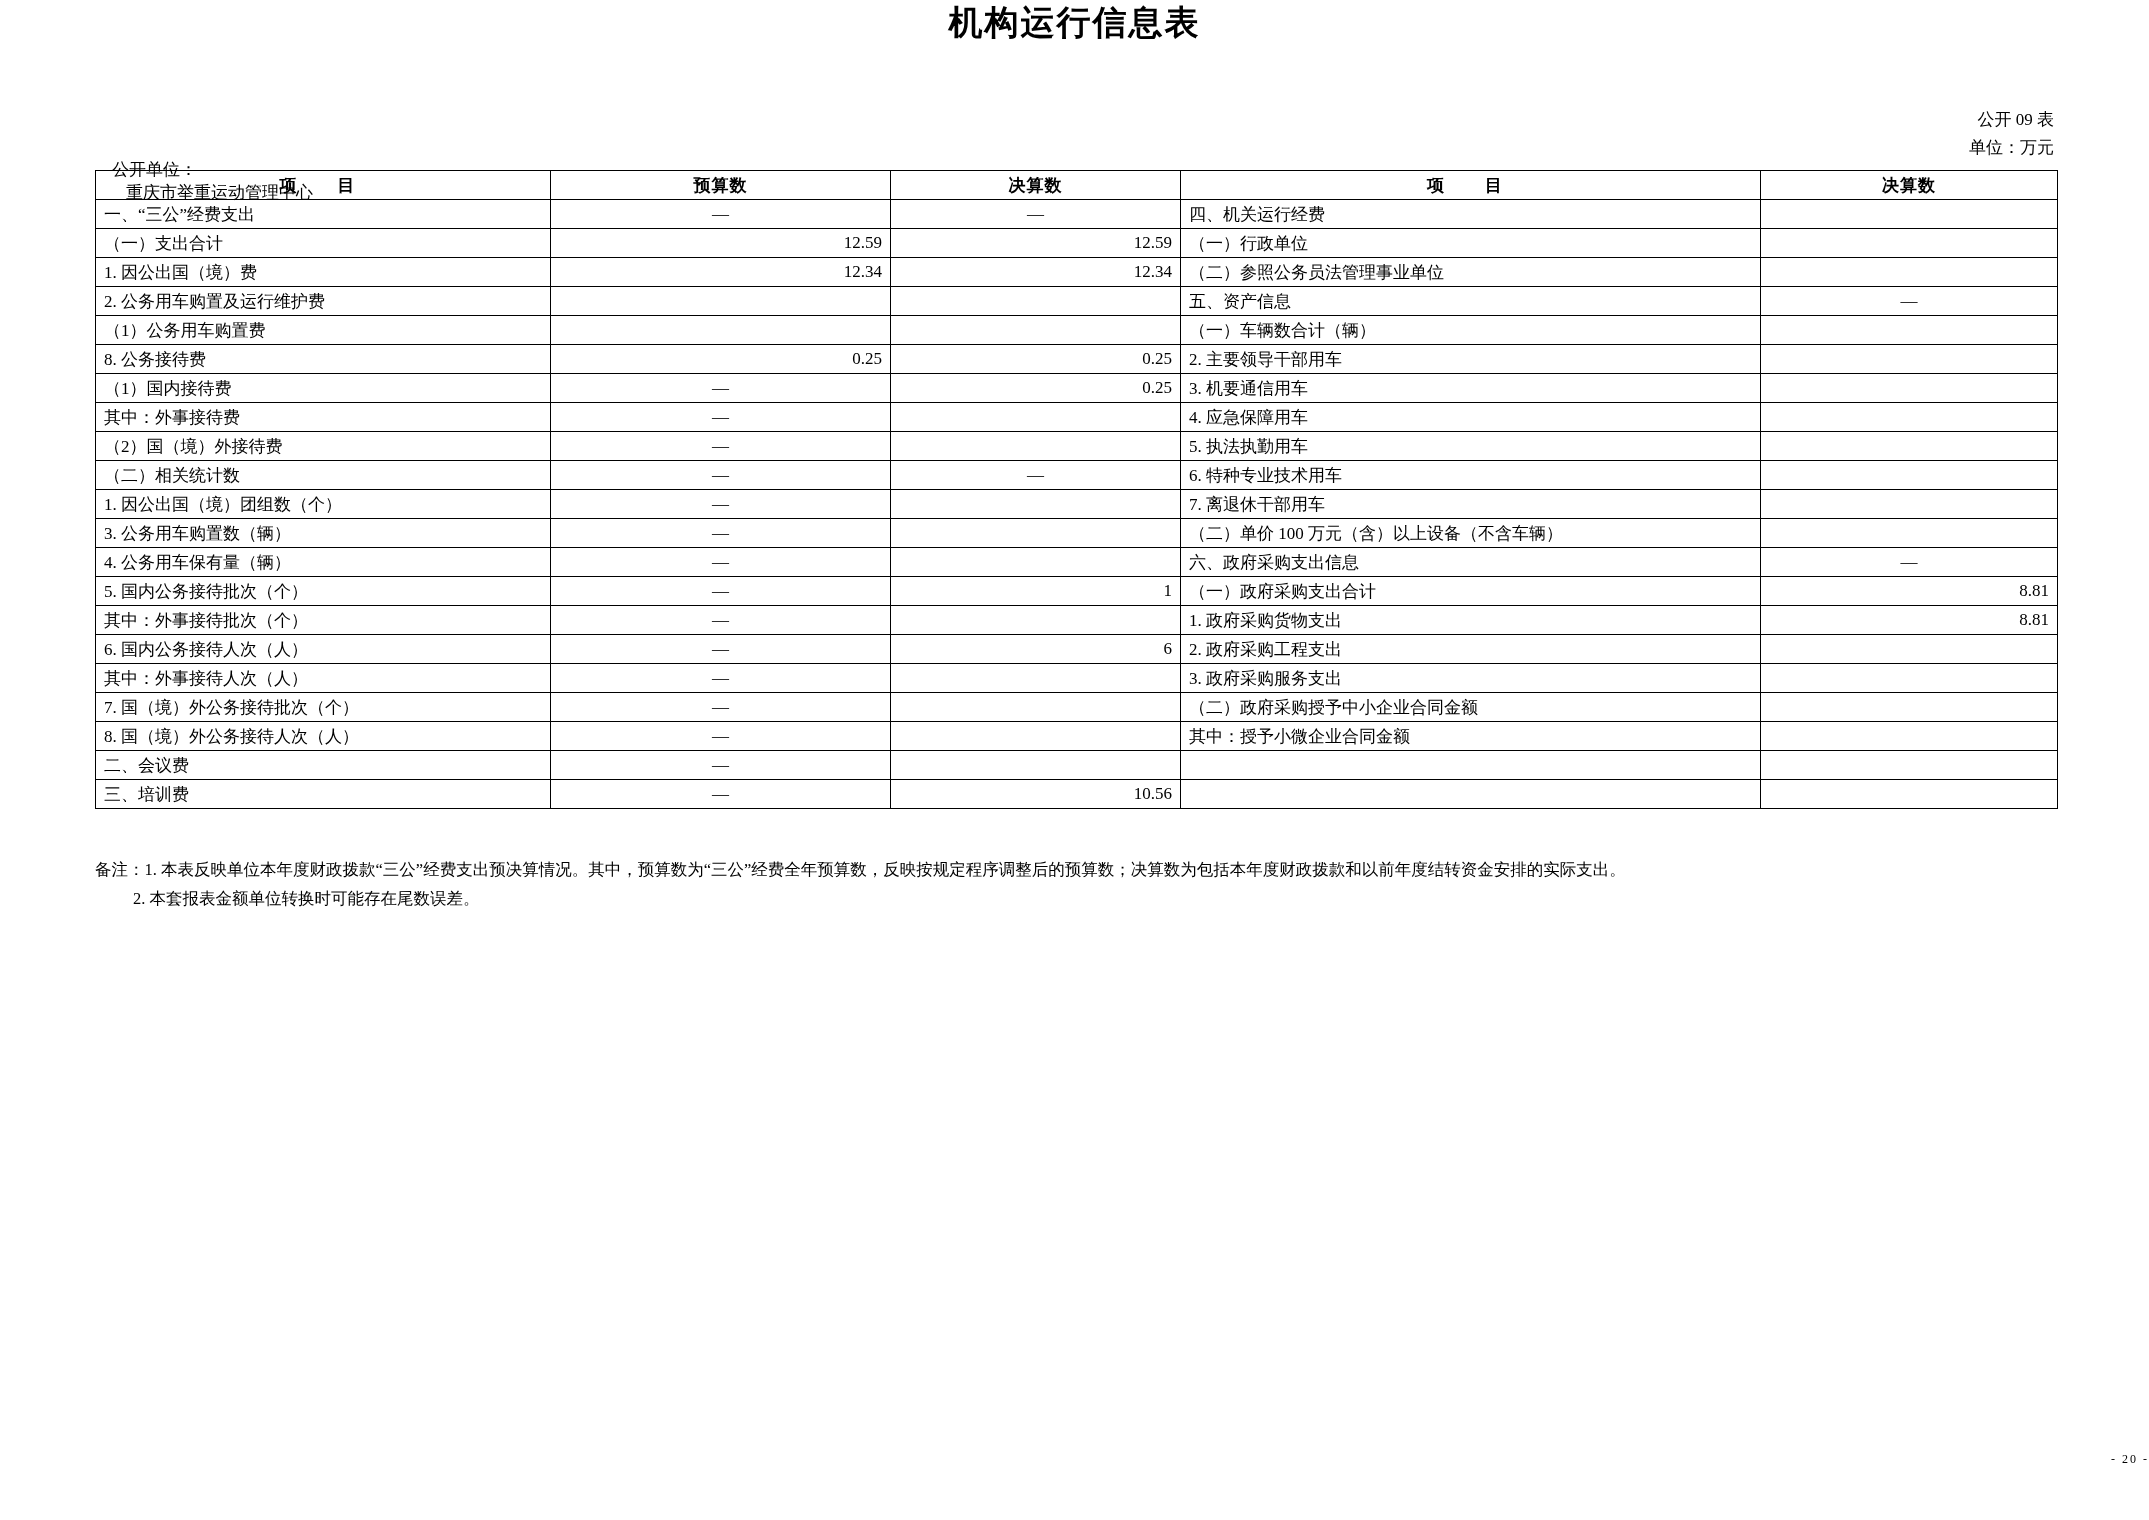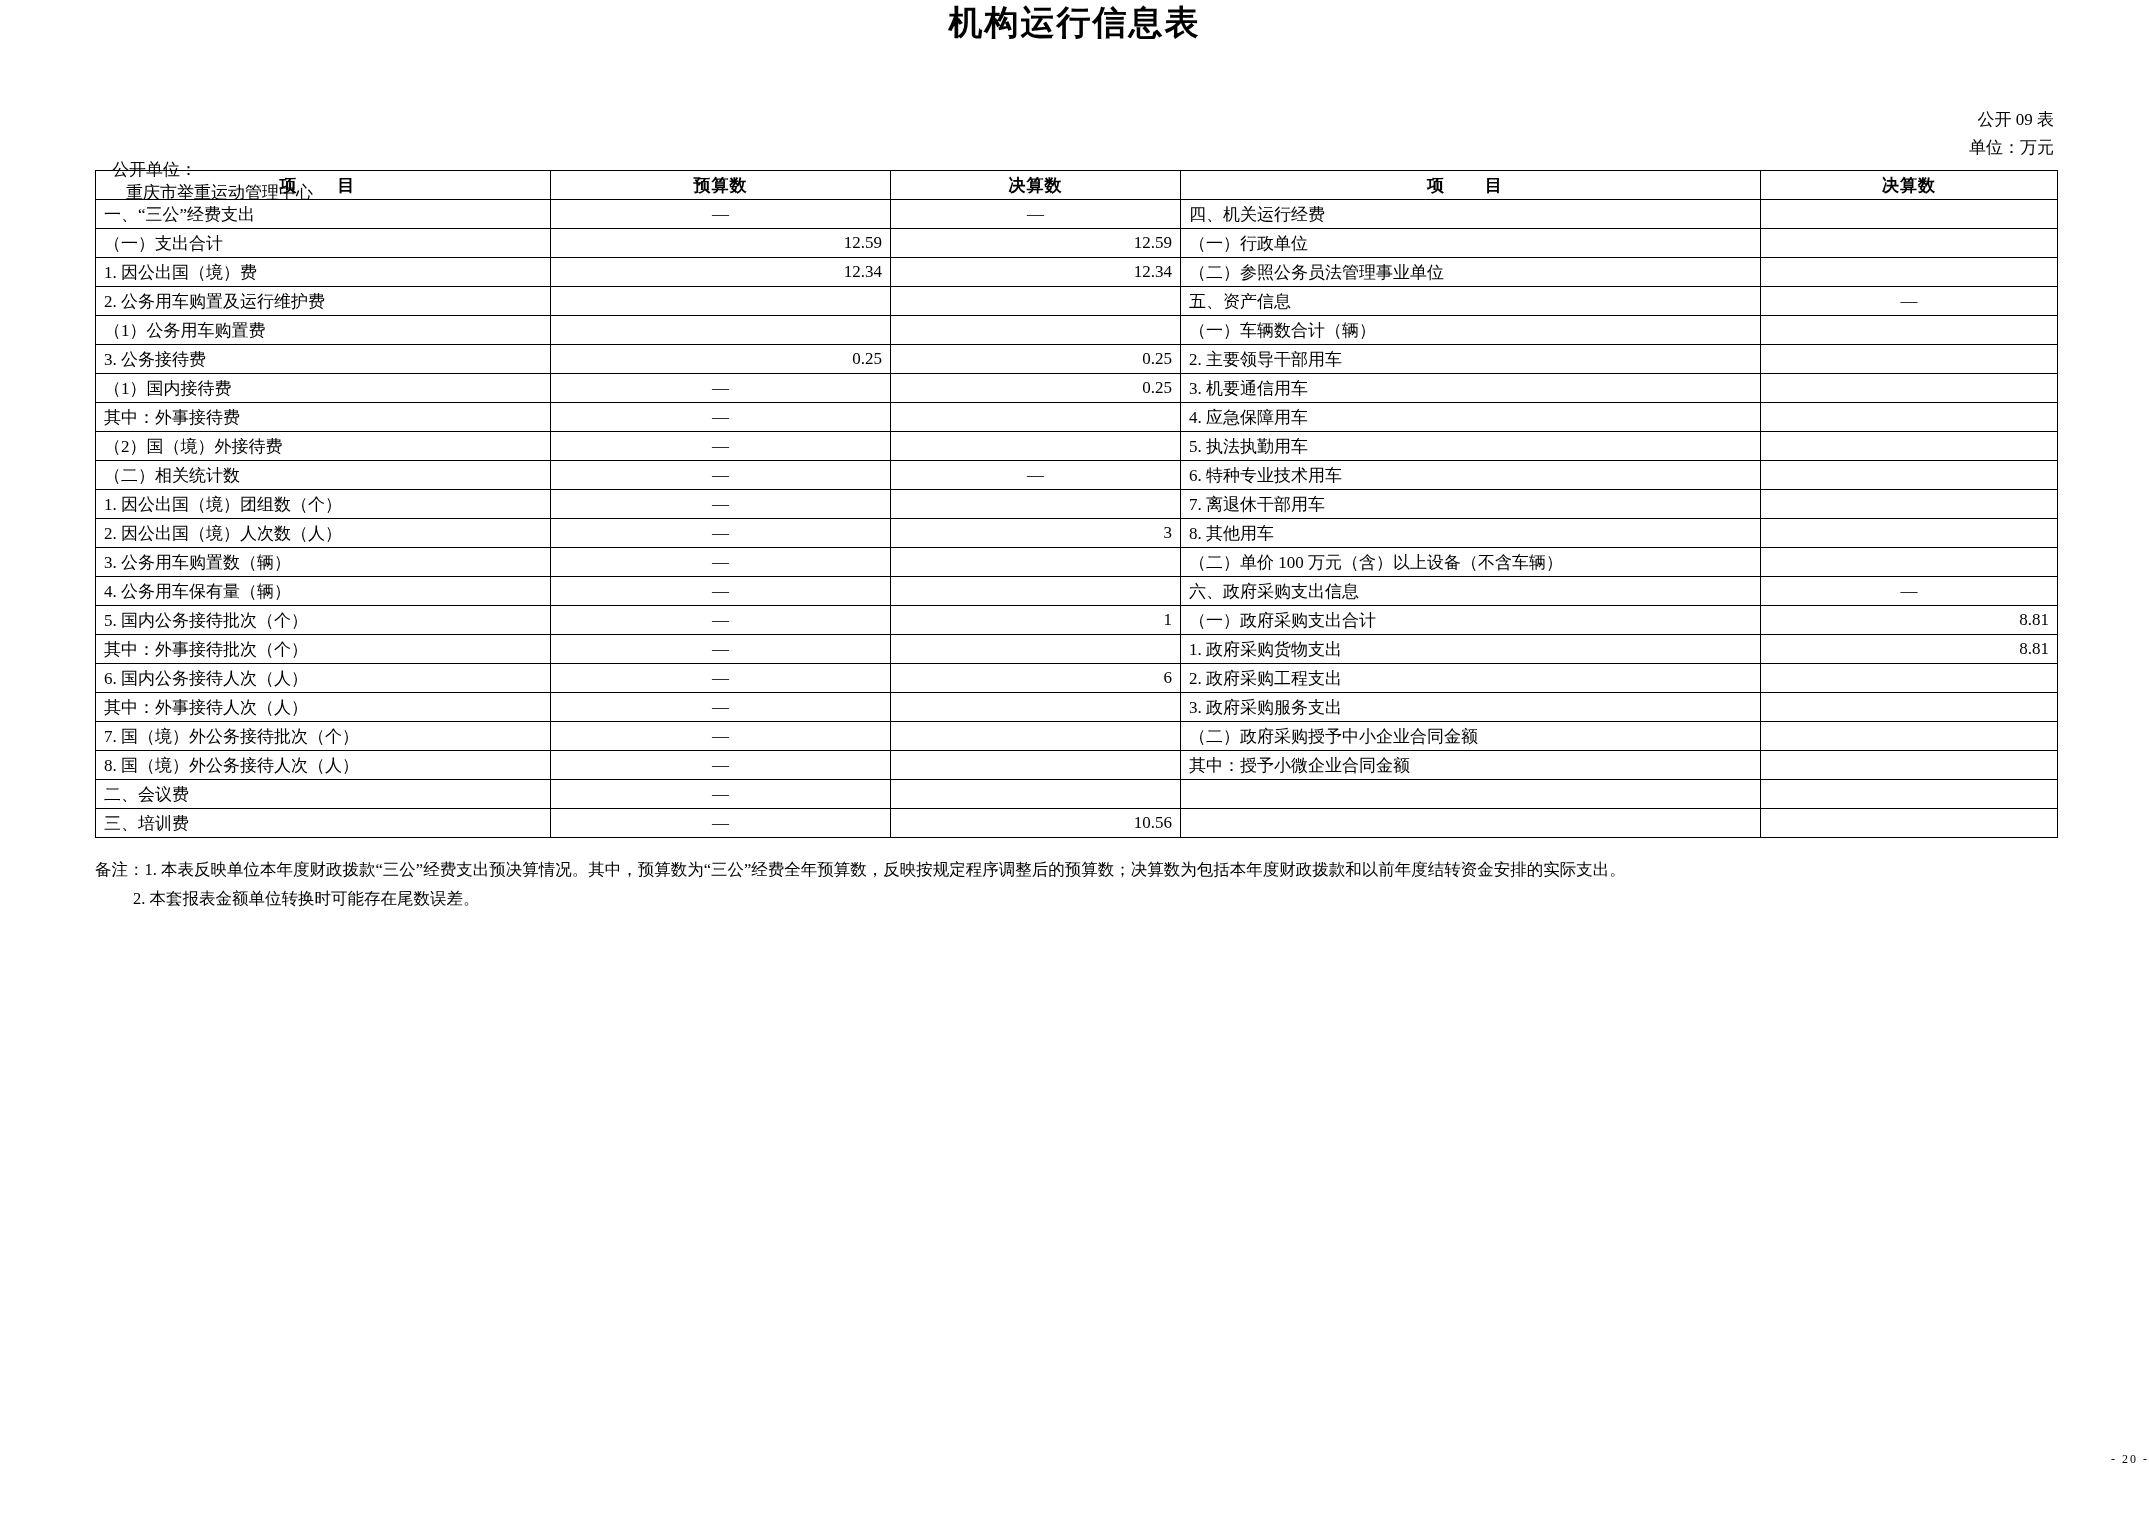--- a/index.html
+++ b/index.html
@@ -171,21 +171,21 @@
             <td class="ctr">—</td>
           </tr>
           <tr>
             <td class="lbl i3">（1）公务用车购置费</td>
             <td class="num"></td>
             <td class="num"></td>
             <td class="lbl i1">（一）车辆数合计（辆）</td>
             <td class="num"></td>
           </tr>
           <tr>
-            <td class="lbl i2">3. 公务接待费</td>
+            <td class="lbl i2">8. 公务接待费</td>
             <td class="num">0.25</td>
             <td class="num">0.25</td>
             <td class="lbl i2">2. 主要领导干部用车</td>
             <td class="num"></td>
           </tr>
           <tr>
             <td class="lbl i3">（1）国内接待费</td>
             <td class="ctr">—</td>
             <td class="num">0.25</td>
             <td class="lbl i2">3. 机要通信用车</td>
@@ -210,27 +210,20 @@
             <td class="ctr">—</td>
             <td class="ctr">—</td>
             <td class="lbl i2">6. 特种专业技术用车</td>
             <td class="num"></td>
           </tr>
           <tr>
             <td class="lbl i2">1. 因公出国（境）团组数（个）</td>
             <td class="ctr">—</td>
             <td class="num"></td>
             <td class="lbl i2">7. 离退休干部用车</td>
-            <td class="num"></td>
-          </tr>
-          <tr>
-            <td class="lbl i2">2. 因公出国（境）人次数（人）</td>
-            <td class="ctr">—</td>
-            <td class="num">3</td>
-            <td class="lbl i2">8. 其他用车</td>
             <td class="num"></td>
           </tr>
           <tr>
             <td class="lbl i2">3. 公务用车购置数（辆）</td>
             <td class="ctr">—</td>
             <td class="num"></td>
             <td class="lbl i1">（二）单价 100 万元（含）以上设备（不含车辆）</td>
             <td class="num"></td>
           </tr>
           <tr>

